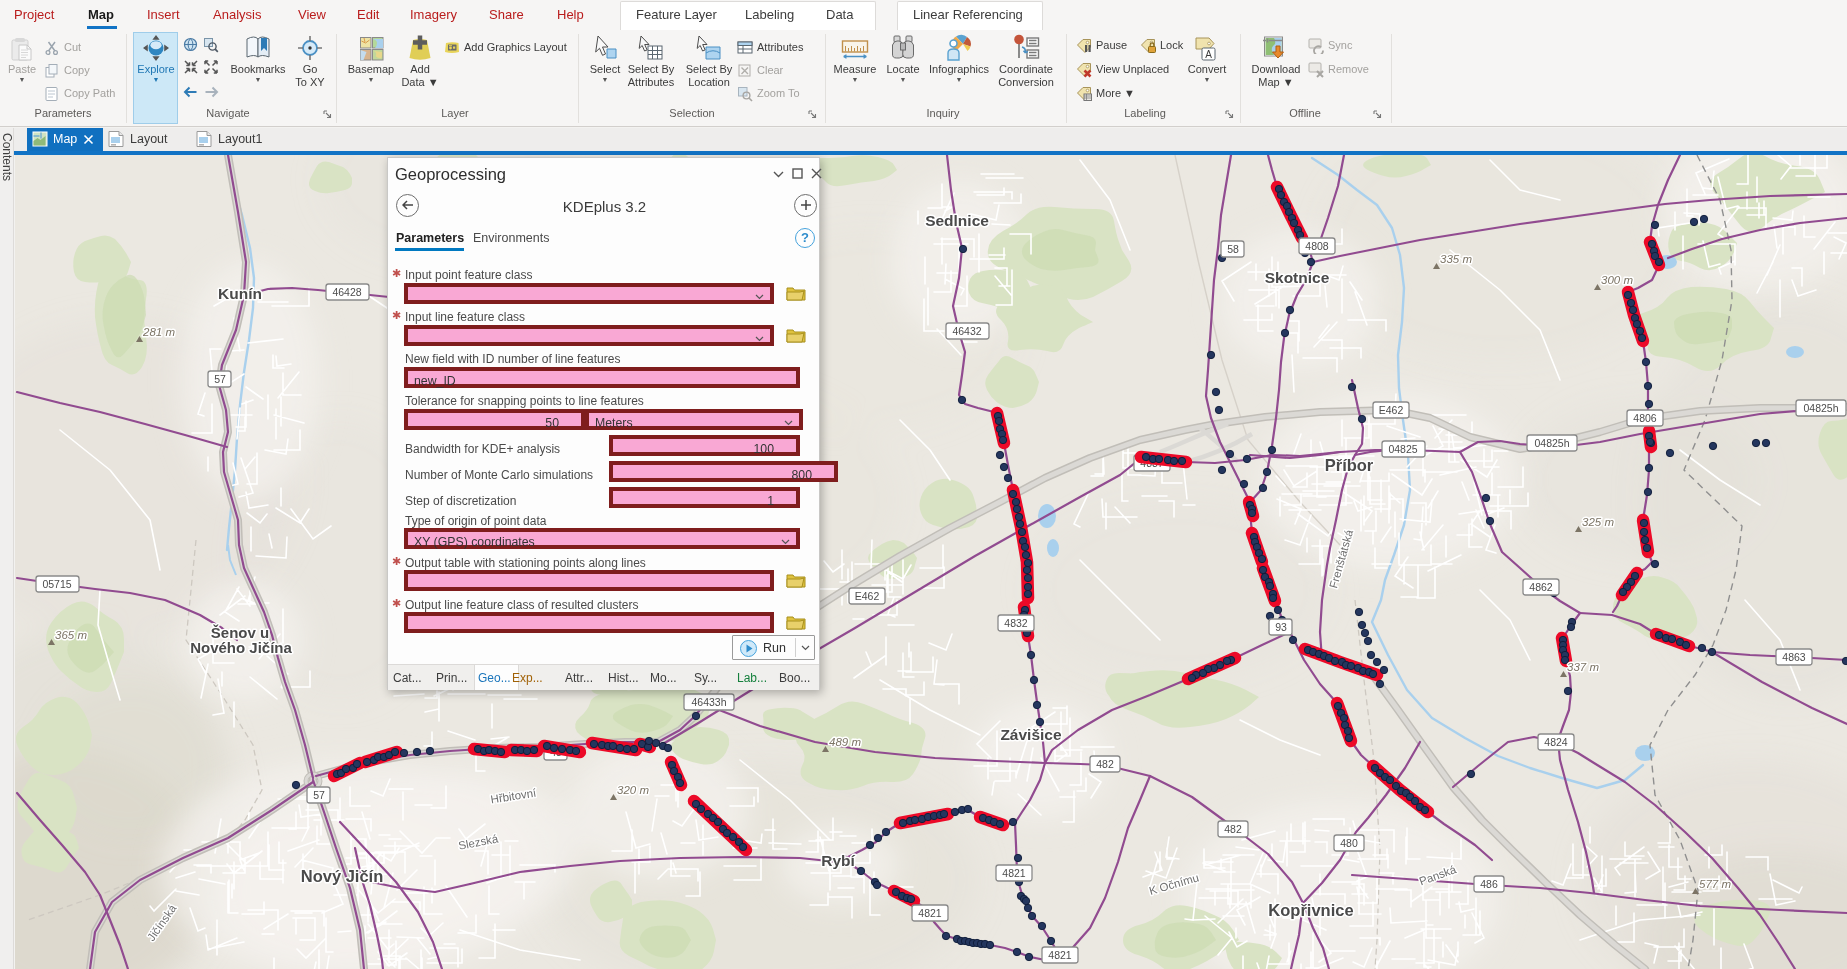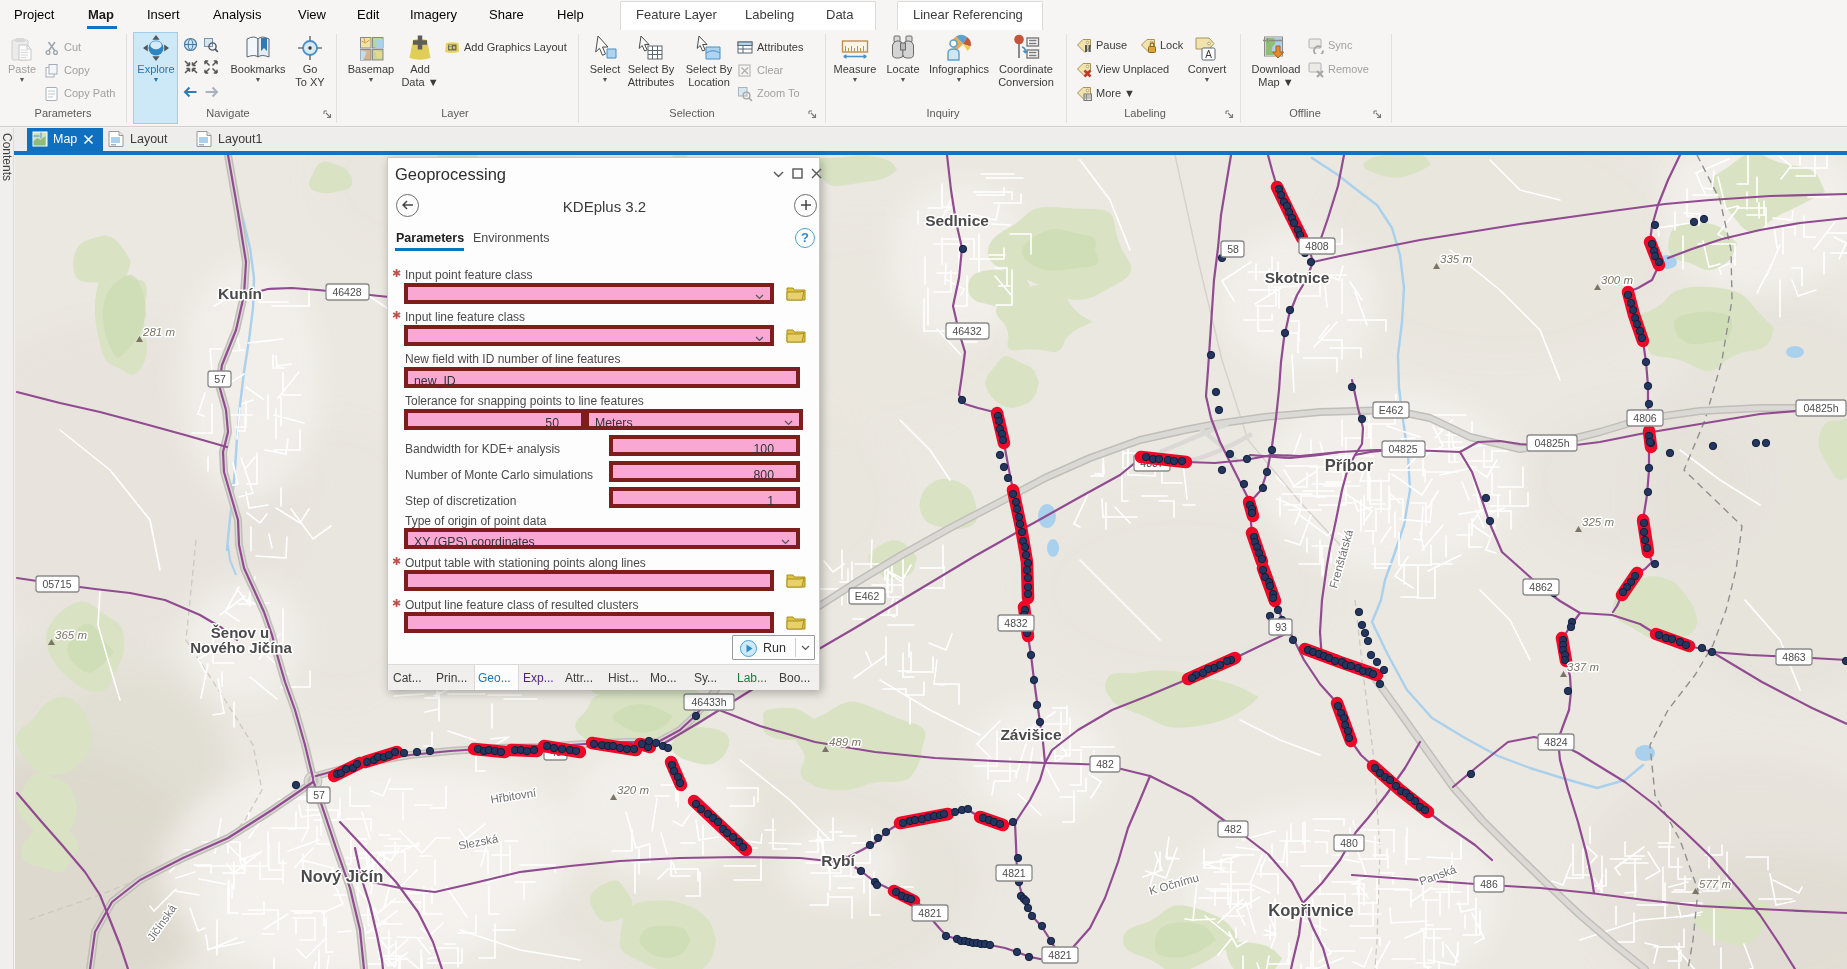--- a/index.html
+++ b/index.html
@@ -1,17 +1,17 @@
 <!DOCTYPE html>
 <html><head><meta charset="utf-8"><style>
 *{margin:0;padding:0;box-sizing:border-box}
 html,body{width:1847px;height:969px;overflow:hidden;font-family:"Liberation Sans",sans-serif;background:#f3f2f0}
 .abs{position:absolute}
 #menubar{position:absolute;left:0;top:0;width:1847px;height:30px;background:#f6f5f4}
-.mtab{position:absolute;top:7px;font-size:13px;color:#000000;white-space:nowrap}
+.mtab{position:absolute;top:7px;font-size:13px;color:#b91c1c;white-space:nowrap}
 .ctxbox{position:absolute;top:1px;height:29px;background:#ffffff;border:1px solid #dddbd9;border-bottom:none;border-radius:2px 2px 0 0}
 #ribbon{position:absolute;left:0;top:30px;width:1847px;height:97px;background:#f6f5f4;border-bottom:1px solid #d2cfcc}
 .gsep{position:absolute;top:4px;height:89px;width:1px;background:#e2e0dd}
 .glabel{position:absolute;top:77px;font-size:11px;color:#5c5a58;white-space:nowrap;transform:translateX(-50%)}
 .launch{position:absolute;top:76px;width:12px;height:12px;color:#777}
 .bigbtn{position:absolute;top:3px;text-align:center;font-size:11px;color:#3b3b3b;line-height:13px}
 .chev{font-size:7px;color:#555;line-height:8px}
 .smbtn{position:absolute;font-size:11px;color:#3b3b3b;white-space:nowrap}
 .dis{color:#a3a19e}
 #tabrow{position:absolute;left:0;top:128px;width:1847px;height:27px;background:#eeedec}
@@ -1037,21 +1037,21 @@
       <svg class="fcv" style="top:7px" width="9" height="6" viewBox="0 0 9 6">
         <path d="M1 1 l3.5 3.5 L8 1" fill="none" stroke="#555" stroke-width="1.2"></path>
       </svg>
       <span class="fval" style="left:6px">Meters</span>
     </div>
     <span class="flabel" style="top:284px">Bandwidth for KDE+ analysis</span>
     <div class="fbox" style="left:221px;top:277px;width:191px">
       <span class="fval" style="right:22px">100</span>
     </div>
     <span class="flabel" style="top:310px">Number of Monte Carlo simulations</span>
-    <div class="fbox" style="left:221px;top:303px;width:191px">
+    <div class="fbox" style="left:221px;top:303px;width:229px">
       <span class="fval" style="right:22px">800</span>
     </div>
     <span class="flabel" style="top:336px">Step of discretization</span>
     <div class="fbox" style="left:221px;top:329px;width:191px">
       <span class="fval" style="right:22px">1</span>
     </div>
     <span class="flabel" style="top:356px">Type of origin of point data</span>
     <div class="fbox" style="left:16px;top:370px;width:396px">
       <svg class="fcv" style="top:7px" width="9" height="6" viewBox="0 0 9 6">
         <path d="M1 1 l3.5 3.5 L8 1" fill="none" stroke="#555" stroke-width="1.2"></path>
@@ -1081,20 +1081,20 @@
       <div class="abs" style="left:62px;top:2px;width:1px;height:19px;background:#d0d0d0"></div>
       <svg class="abs" style="left:68px;top:9px" width="9" height="6" viewBox="0 0 9 6">
         <path d="M1 1 l3.5 3.5 L8 1" fill="none" stroke="#555" stroke-width="1.2"></path>
       </svg>
     </div>
     <div id="ptabs">
       <div class="abs" style="left:86px;top:0;width:45px;height:25px;background:#fdfdfd;border-left:1px solid #dcdad8;border-right:1px solid #dcdad8"></div>
       <span style="left:5px;color:#3c3c3c">Cat...</span>
       <span style="left:48px;color:#3c3c3c">Prin...</span>
       <span style="left:90px;color:#1a75bb">Geo...</span>
-      <span style="left:135px;color:#4c1d95">Exp...</span>
+      <span style="left:124px;color:#a16207">Exp...</span>
       <span style="left:177px;color:#3c3c3c">Attr...</span>
       <span style="left:220px;color:#3c3c3c">Hist...</span>
       <span style="left:262px;color:#3c3c3c">Mo...</span>
       <span style="left:306px;color:#3c3c3c">Sy...</span>
       <span style="left:349px;color:#15803d">Lab...</span>
       <span style="left:391px;color:#3c3c3c">Boo...</span>
     </div>
   </div>
 </body></html>

